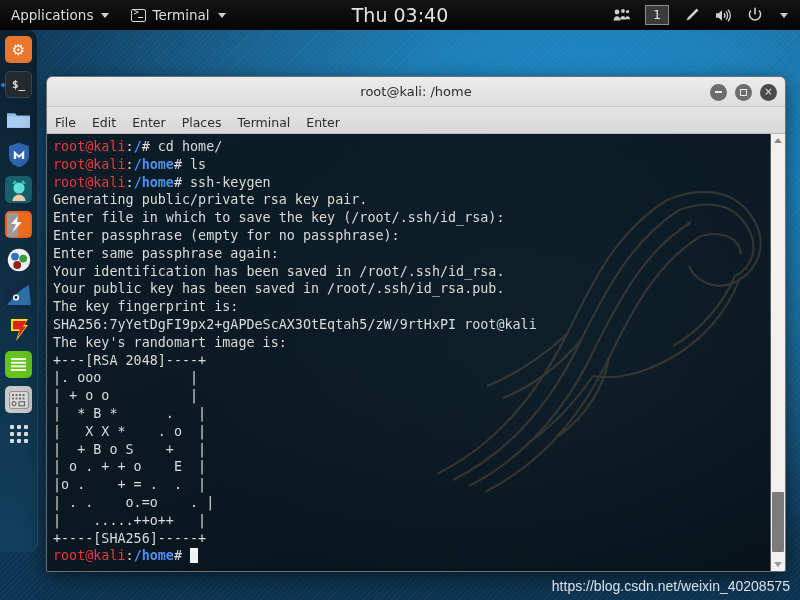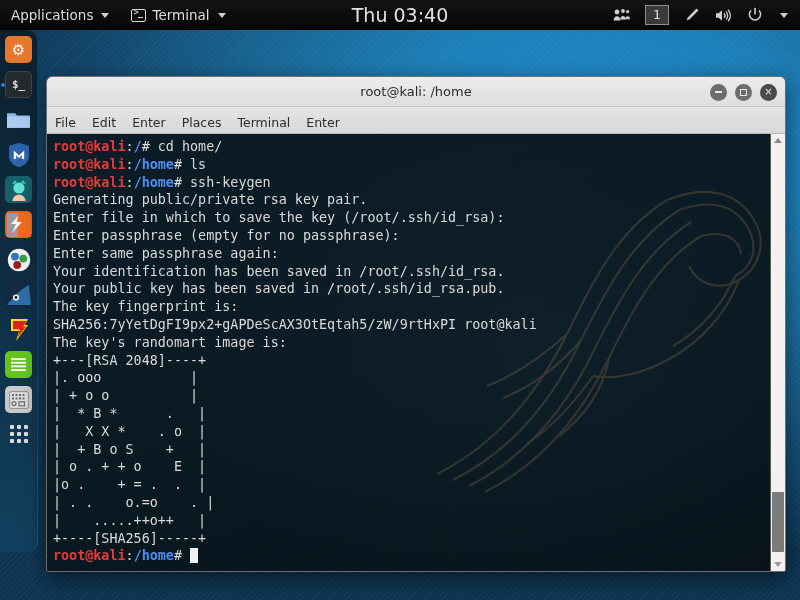--- a/index.html
+++ b/index.html
@@ -186,21 +186,21 @@
     position: relative;
     flex: 1;
     padding: 4px 0 0 6px;
     font-family: "DejaVu Sans Mono", monospace;
     font-size: 13.4px;
     line-height: 17.8px;
     color: #d8d8d8;
     white-space: pre;
     z-index: 2;
   }
-  .c-red  { color: #e63b3b; font-weight: bold; }
+  .c-red  { color: #e63b3b; font-weight: normal; }
   .c-blue { color: #4b8ff5; font-weight: bold; }
   .c-wht  { color: #dadada; }
   .cursor {
     display: inline-block;
     width: 8px; height: 15px;
     background: #f2f2f2;
     vertical-align: -3px;
   }
 
   
@@ -447,13 +447,14 @@
         <div id="sb-track">
           <div id="sb-thumb"></div>
         </div>
         <div class="sb-arrow">
           <span class="tri-dn"></span>
         </div>
       </div>
     </div>
   </div>
 
+  <div id="watermark">https://blog.csdn.net/weixin_40208575</div>
 </div>
 
 </body></html>

